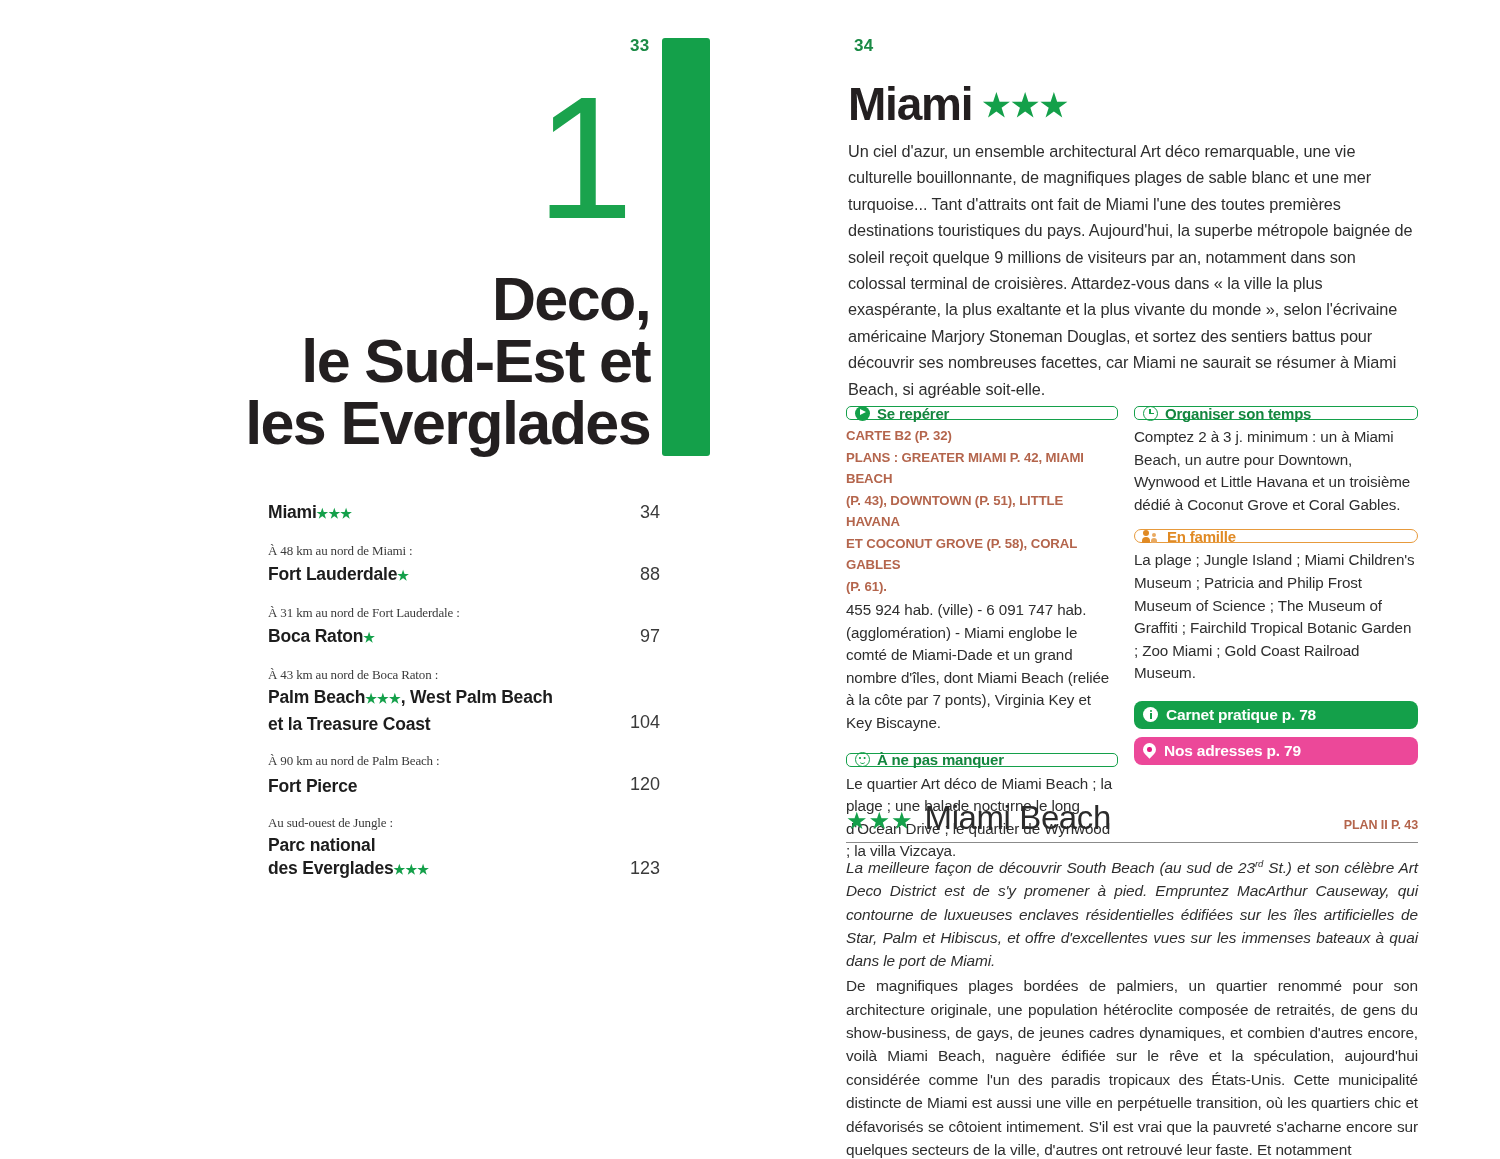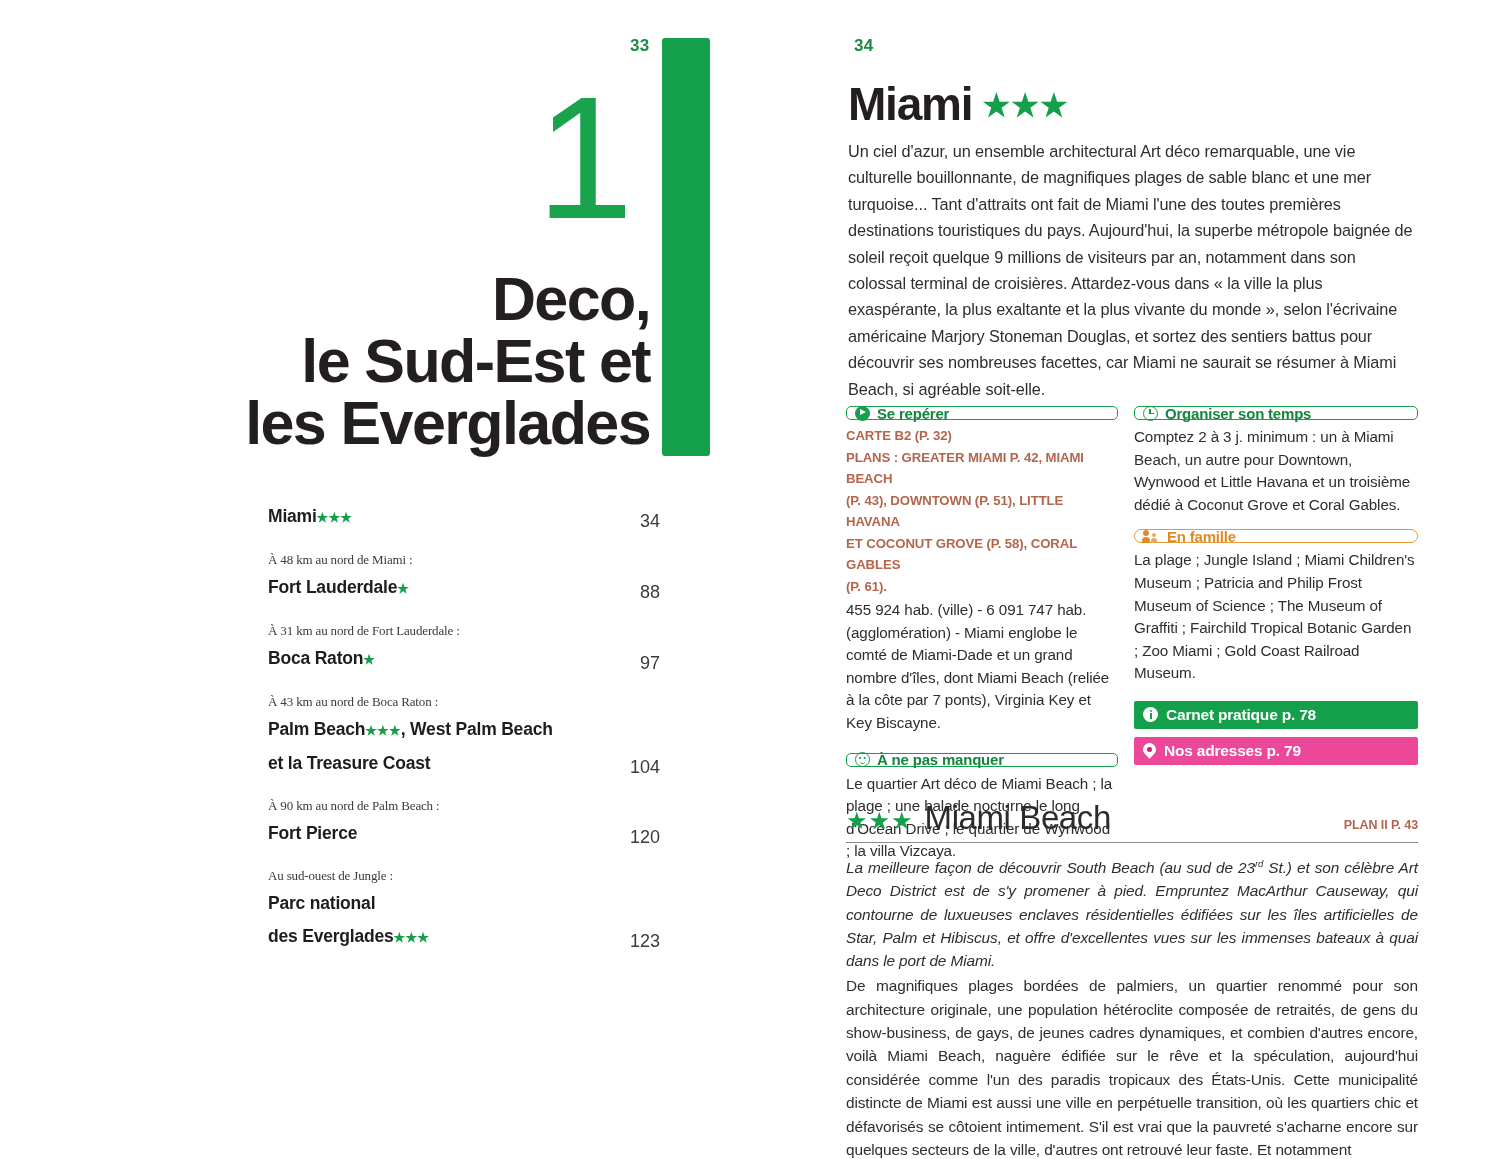--- a/index.html
+++ b/index.html
@@ -75,21 +75,21 @@
     font-family: Liberation Serif, serif;
   }
   .toc-line {
     display: flex;
     align-items: flex-end;
     justify-content: space-between;
     gap: 8px;
   }
   .toc-name {
     font-size: 17.5px;
-    line-height: 33px;
+    line-height: 22px;
     font-weight: bold;
     color: #1d1d1d;
     letter-spacing: -.2px;
   }
   .toc-page {
     font-size: 18px;
     line-height: 25px;
     color: #3a3a3a;
     flex: 0 0 auto;
     text-align: right;
@@ -226,21 +226,21 @@
     border-radius: 50%; background: #e9a960;
   }
   .ic-family .b2 {
     position: absolute; left: 7.6px; top: 9px; width: 6.4px; height: 4.6px;
     border-radius: 3px 3px 1px 1px; background: #e9a960;
   }
 
   
   .cta {
     height: 28px;
-    border-radius: 2px;
+    border-radius: 8px;
     display: flex;
     align-items: center;
     gap: 8px;
     padding: 0 9px;
     margin-bottom: 8px;
   }
   .cta-label {
     font-size: 15.5px;
     font-weight: bold;
     color: #ffffff;

